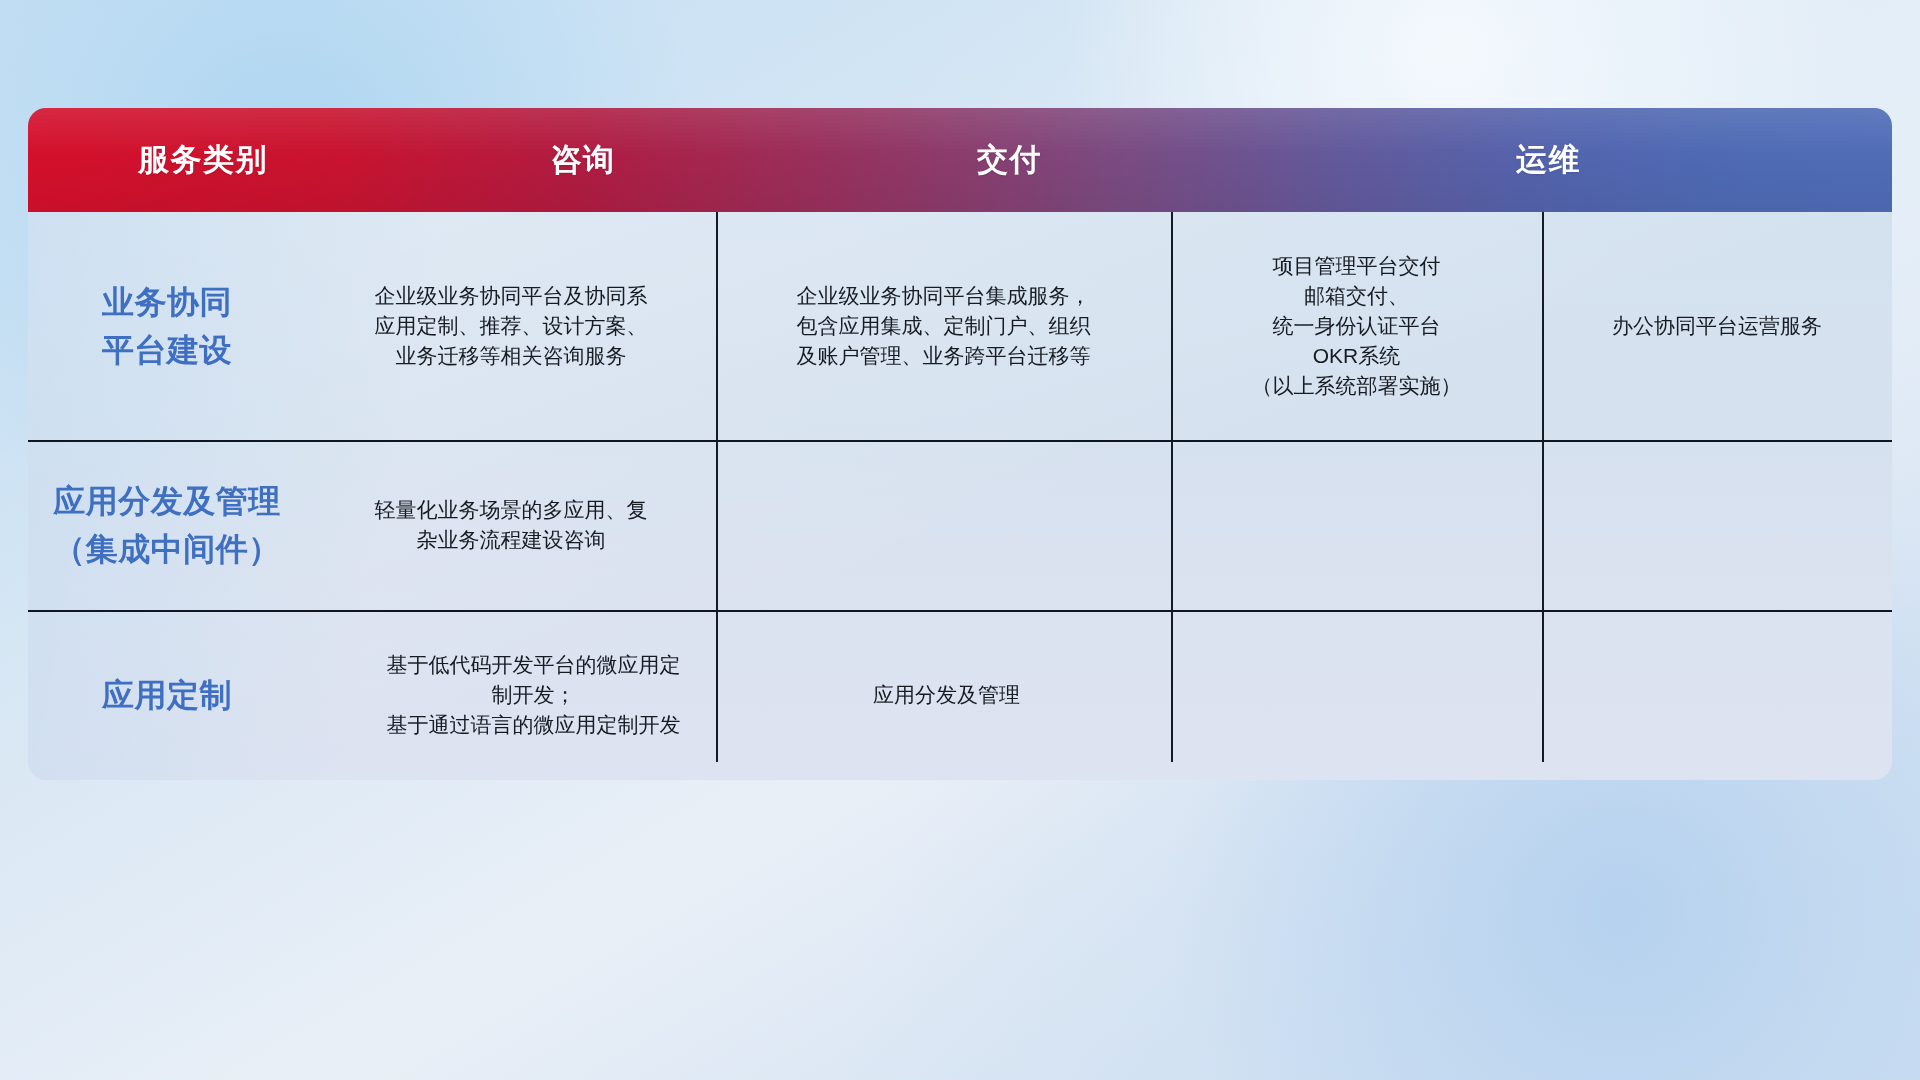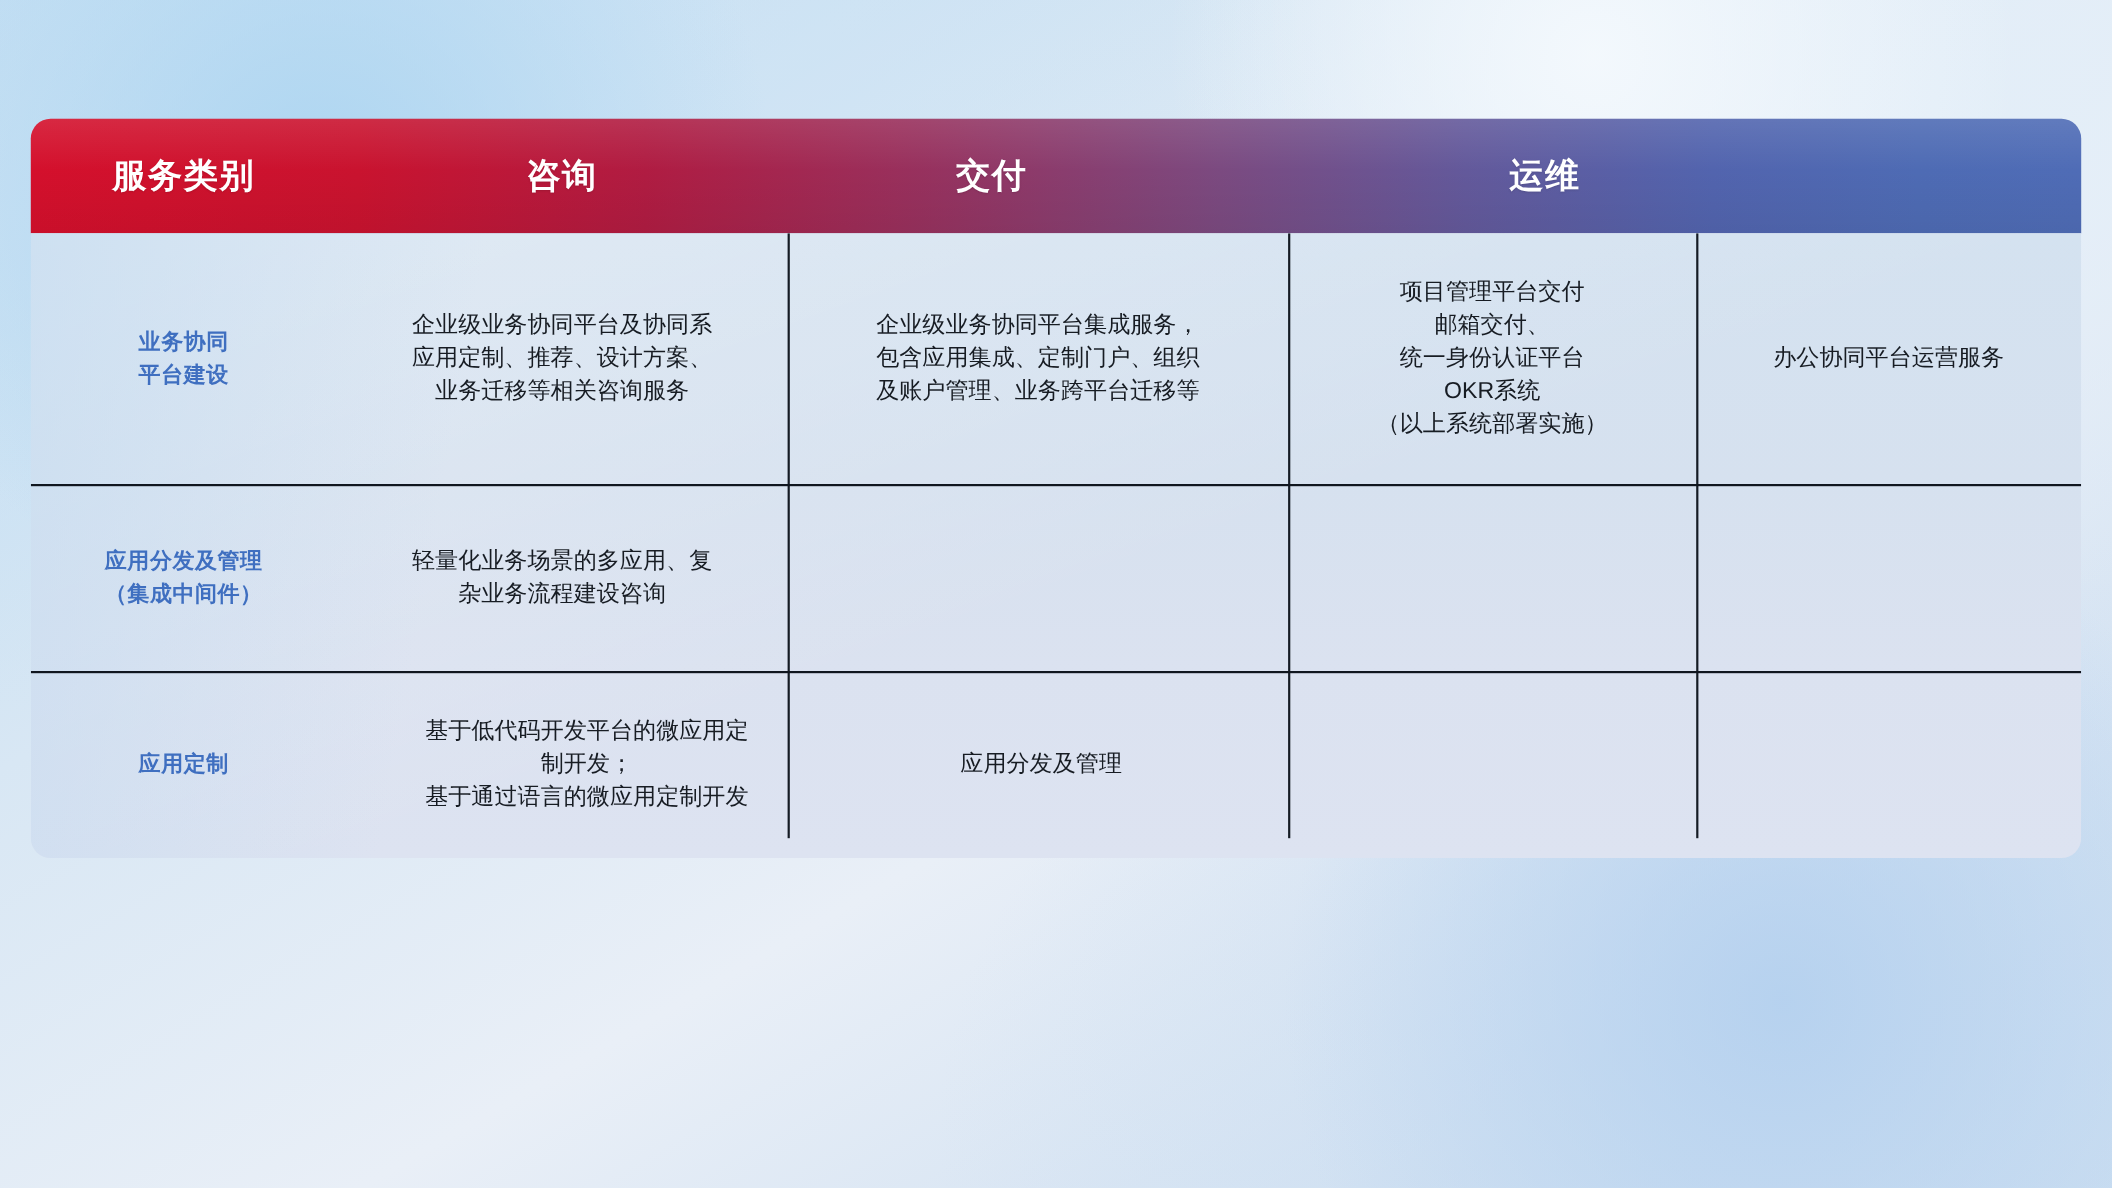--- a/index.html
+++ b/index.html
@@ -78,20 +78,21 @@
   }
 
   .th {
     color: #ffffff;
     font-size: 31px;
     font-weight: bold;
     text-align: center;
     letter-spacing: 1.5px;
     z-index: 1;
     text-shadow: 0 1px 2px rgba(0,0,0,.12);
+    margin-left: 36px;
   }
 
   .table-body {
     position: relative;
     height: 568px;
     border-radius: 0 0 18px 18px;
     background:
       linear-gradient(160deg, rgba(255,255,255,.30) 0%, rgba(255,255,255,0) 55%),
       linear-gradient(180deg, #d4e2f0 0%, #d6e1ef 40%, #dbe2f0 70%, #dde3f1 100%);
     overflow: hidden;
@@ -146,21 +147,21 @@
   }
 
   .c-cat   { width: 278px; }
   .c-cons  { width: 410px; }
   .c-dev   { width: 455px; }
   .c-deliv { width: 371px; }
   .c-ops   { width: 350px; }
 
   .cat-label {
     color: #3f6fc0;
-    font-size: 20px;
+    font-size: 32px;
     font-weight: bold;
     line-height: 1.5;
     letter-spacing: .5px;
     white-space: pre-line;
     text-align: center;
   }
 
   
   .h-cat   { width: 278px; }
   .h-cons  { width: 410px; }

